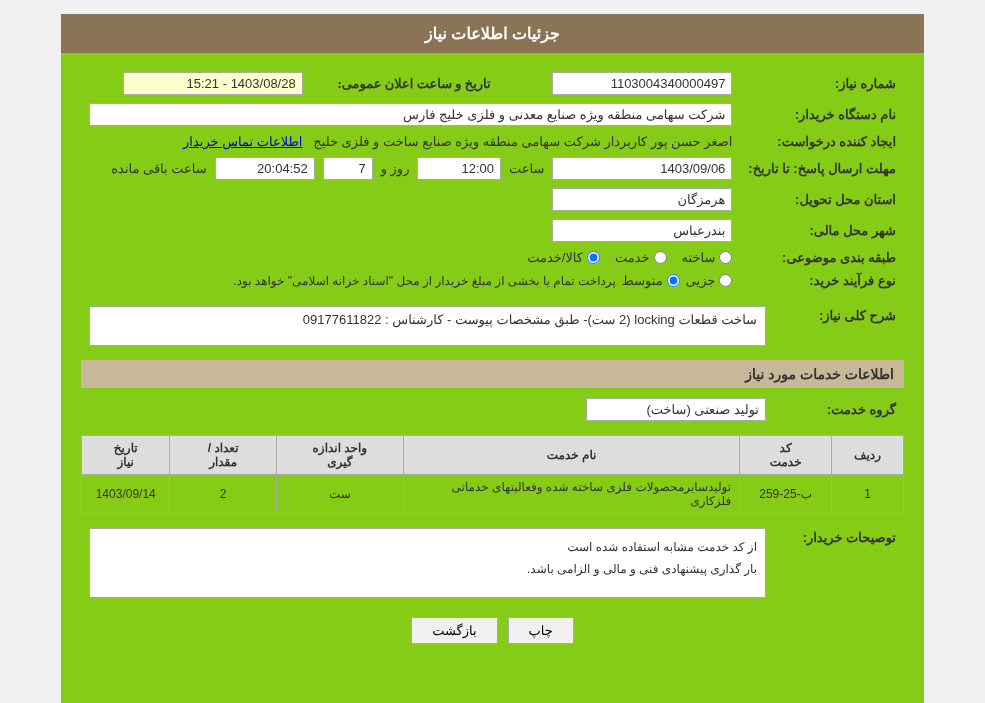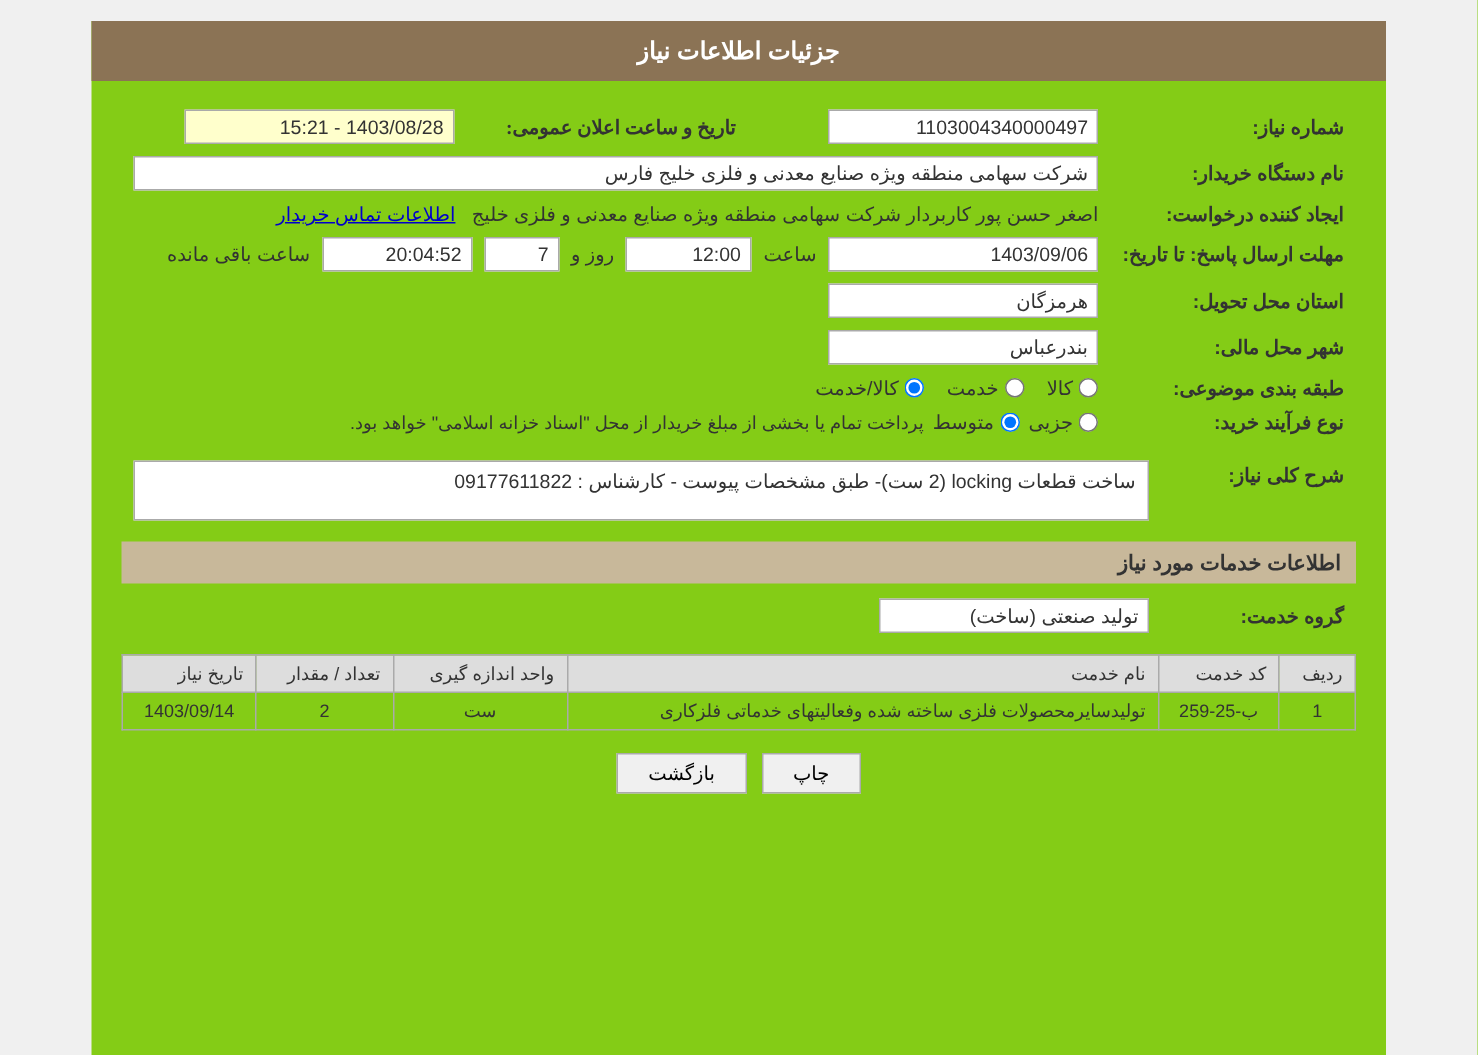--- a/index.html
+++ b/index.html
@@ -105,23 +105,23 @@
       flex-wrap: wrap;
     }
     .services-table {
       width: 100%;
       border-collapse: collapse;
       margin-top: 8px;
     }
     .services-table th {
       background: #ddd;
       border: 1px solid #aaa;
-      padding: 5px 8px;
-      text-align: right;
-      font-weight: normal;
+      padding: 5px 22px;
+      text-align: center;
+      font-weight: bold;
       font-size: 12px;
     }
     .services-table td {
       border: 1px solid #aaa;
       padding: 5px 8px;
       text-align: center;
       font-size: 12px;
     }
     .services-table tr:nth-child(even) {
       background: #f9f9f9;
@@ -185,21 +185,21 @@
       </tr>
       <tr>
         <td class="label-cell">نام دستگاه خریدار:</td>
         <td class="value-cell" colspan="3">
           <span class="input-box-wide" style="border:1px solid #aaa; background:#fff; padding:3px 6px; display:block; text-align:right;">شرکت سهامی منطقه ویژه صنایع معدنی و فلزی خلیج فارس</span>
         </td>
       </tr>
       <tr>
         <td class="label-cell">ایجاد کننده درخواست:</td>
         <td class="value-cell" colspan="3">
-          <span>اصغر حسن پور کاربردار شرکت سهامی منطقه ویژه صنایع معدنی و فلزی خلیج</span>
+          <span>اصغر حسن پور کاربردار شرکت سهامی منطقه ویژه صنایع ساخت و فلزی خلیج</span>
           &nbsp;
           <span class="link-blue">اطلاعات تماس خریدار</span>
         </td>
       </tr>
       <tr>
         <td class="label-cell">مهلت ارسال پاسخ: تا تاریخ:</td>
         <td class="value-cell" colspan="3">
           <div class="date-time-row">
             <span class="input-box">1403/09/06</span>
             <span>ساعت</span>
@@ -222,21 +222,21 @@
         <td class="value-cell" colspan="3">
           <span class="input-box">بندرعباس</span>
         </td>
       </tr>
       <tr>
         <td class="label-cell">طبقه بندی موضوعی:</td>
         <td class="value-cell" colspan="3">
           <div class="radio-group">
             <div class="radio-item">
               <input type="radio" name="category" style="">
-              <span>کالا</span>
+              <span>ساخته</span>
             </div>
             <div class="radio-item">
               <input type="radio" name="category" style="">
               <span>خدمت</span>
             </div>
             <div class="radio-item">
               <input type="radio" name="category" checked="" style="">
               <span>کالا/خدمت</span>
             </div>
           </div>
@@ -303,20 +303,33 @@
     <td>1</td>
     <td>ب-25-259</td>
     <td style="text-align:right;">تولیدسایرمحصولات فلزی ساخته شده وفعالیتهای خدماتی فلزکاری</td>
     <td>ست</td>
     <td>2</td>
     <td>1403/09/14</td>
   </tr>
         </tbody>
     </table>
 
+    <table class="info-table" style="margin-top:10px;">
+      <tbody>
+          <tr>
+        <td class="label-cell" style="vertical-align:top; padding-top:6px;">توصیحات خریدار:</td>
+        <td>
+          <div class="description-box">
+            از کد خدمت مشابه استفاده شده است<br>
+            بار گذاری پیشنهادی فنی و مالی و الزامی باشد.
+          </div>
+        </td>
+      </tr>
+    </tbody>
+      </table>
 
     <div class="btn-group">
       <button class="btn btn-print">چاپ</button>
       <button class="btn btn-back">بازگشت</button>
     </div>
 
   </div>
 </div>
 
 </body></html>

